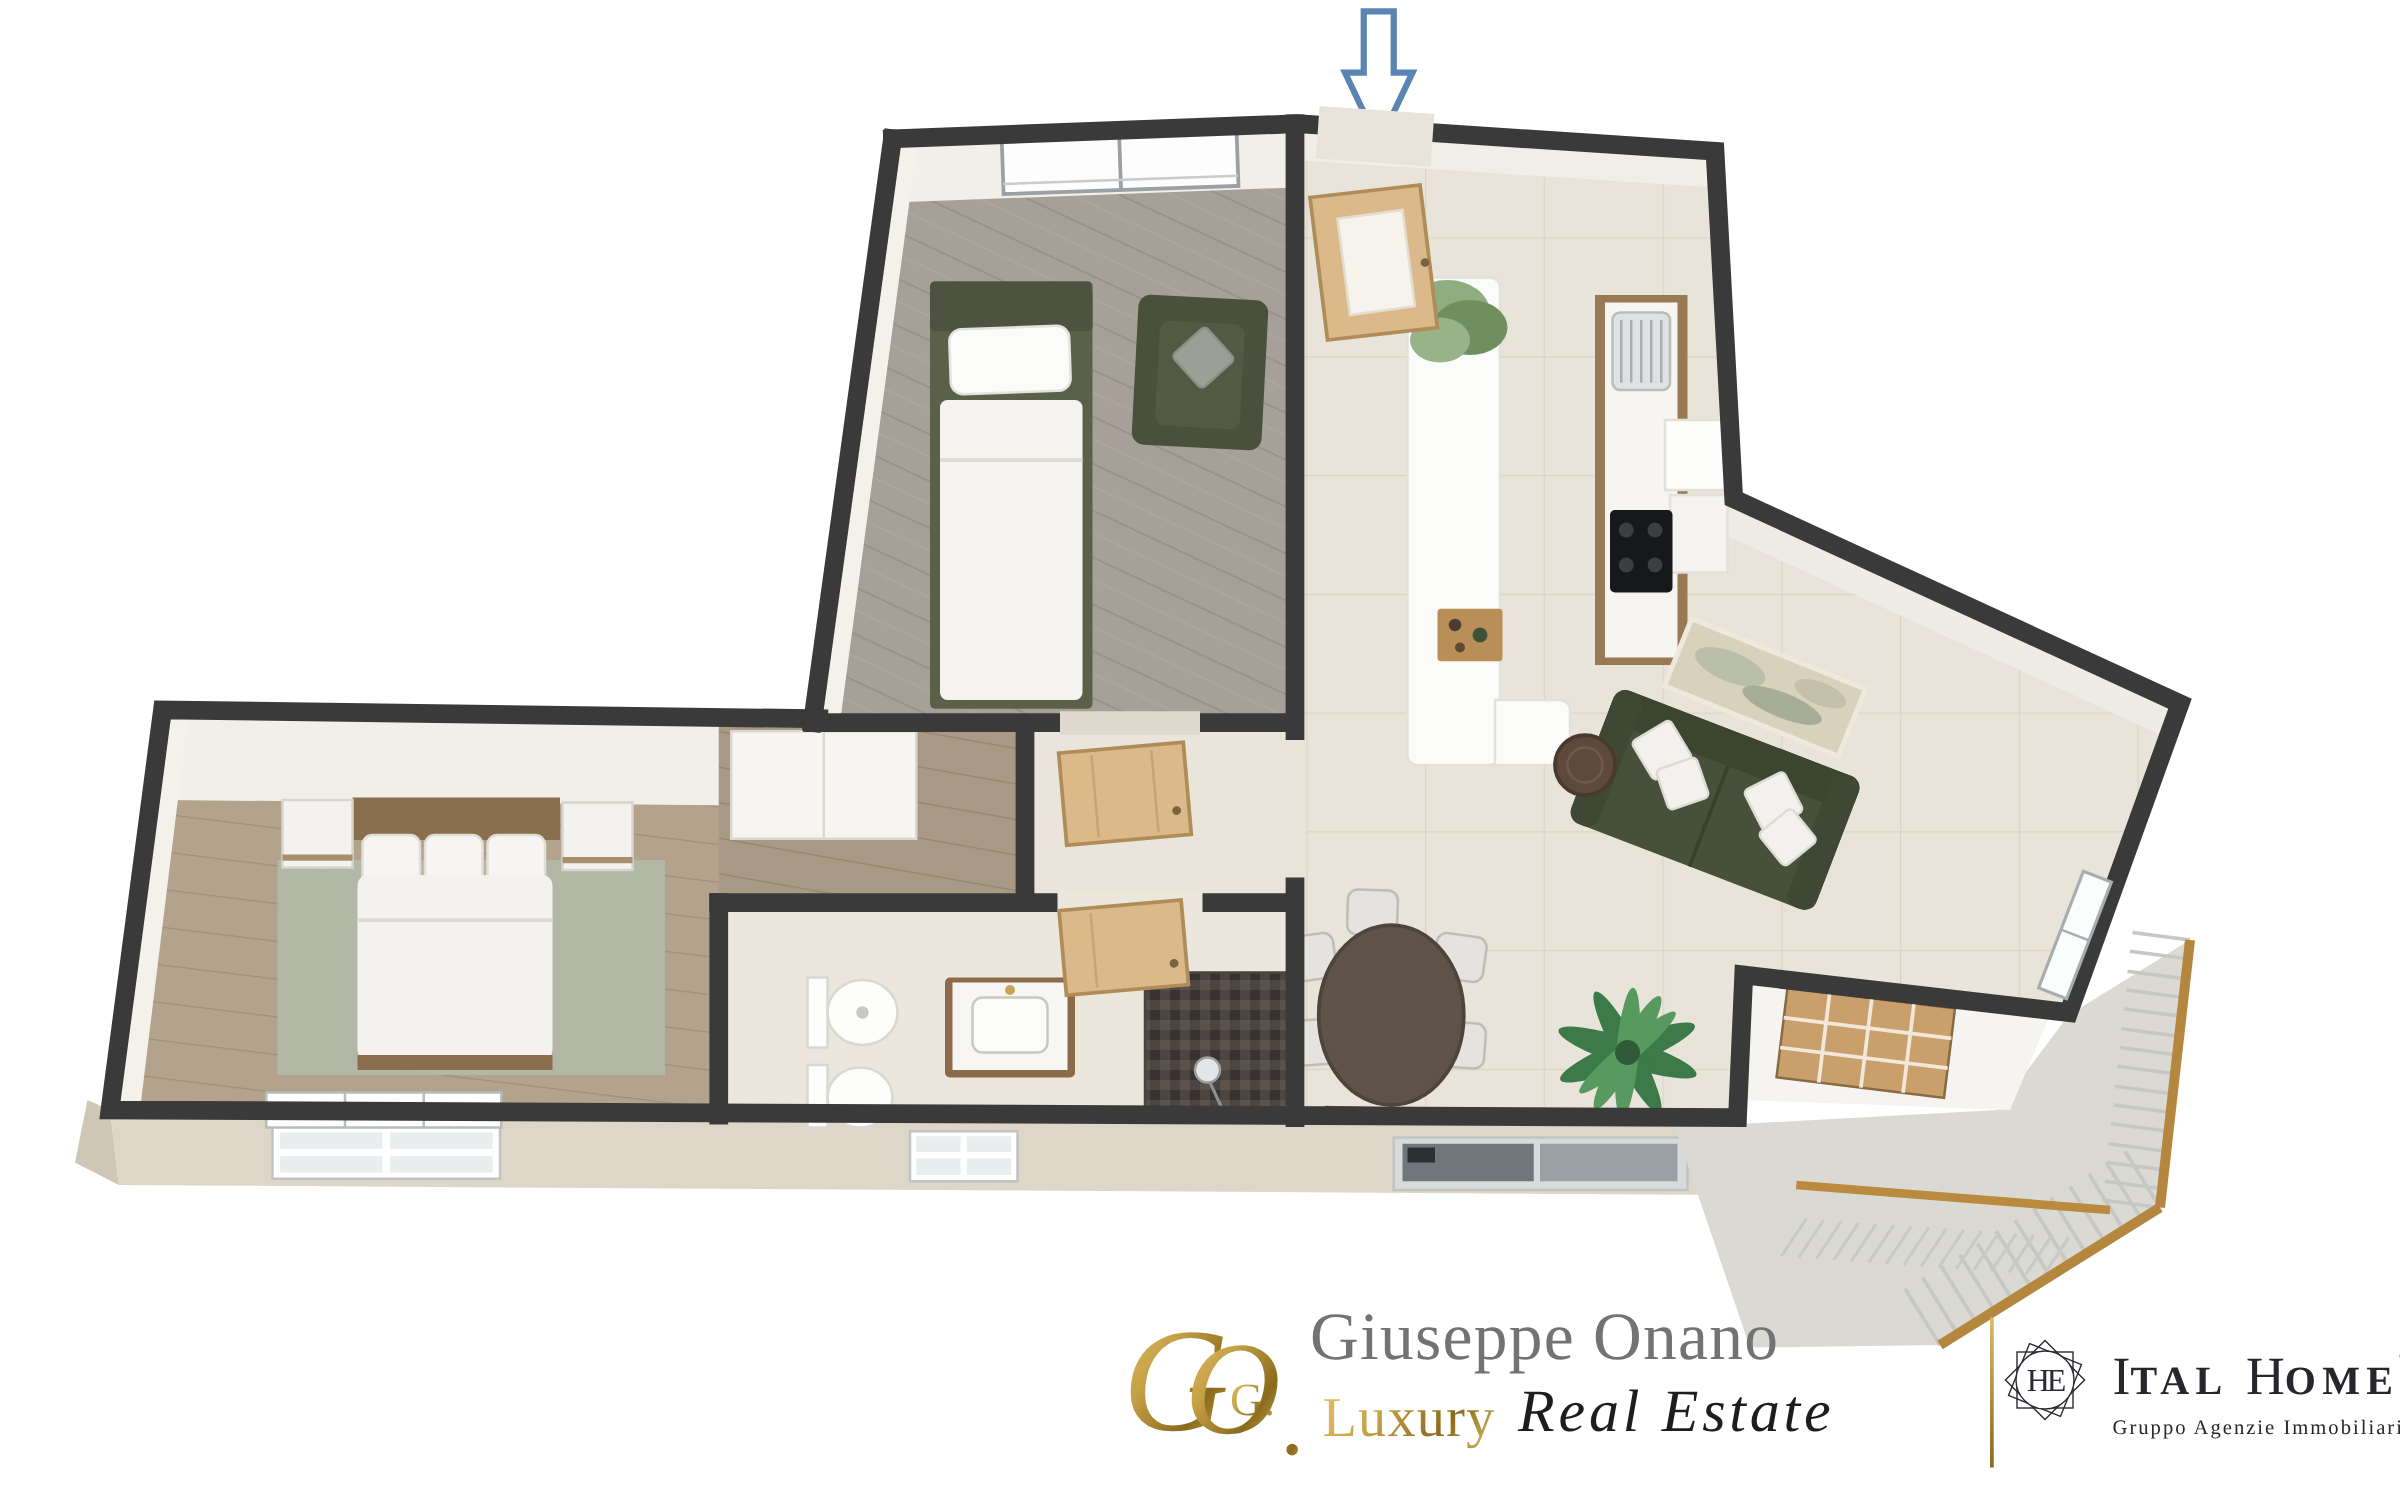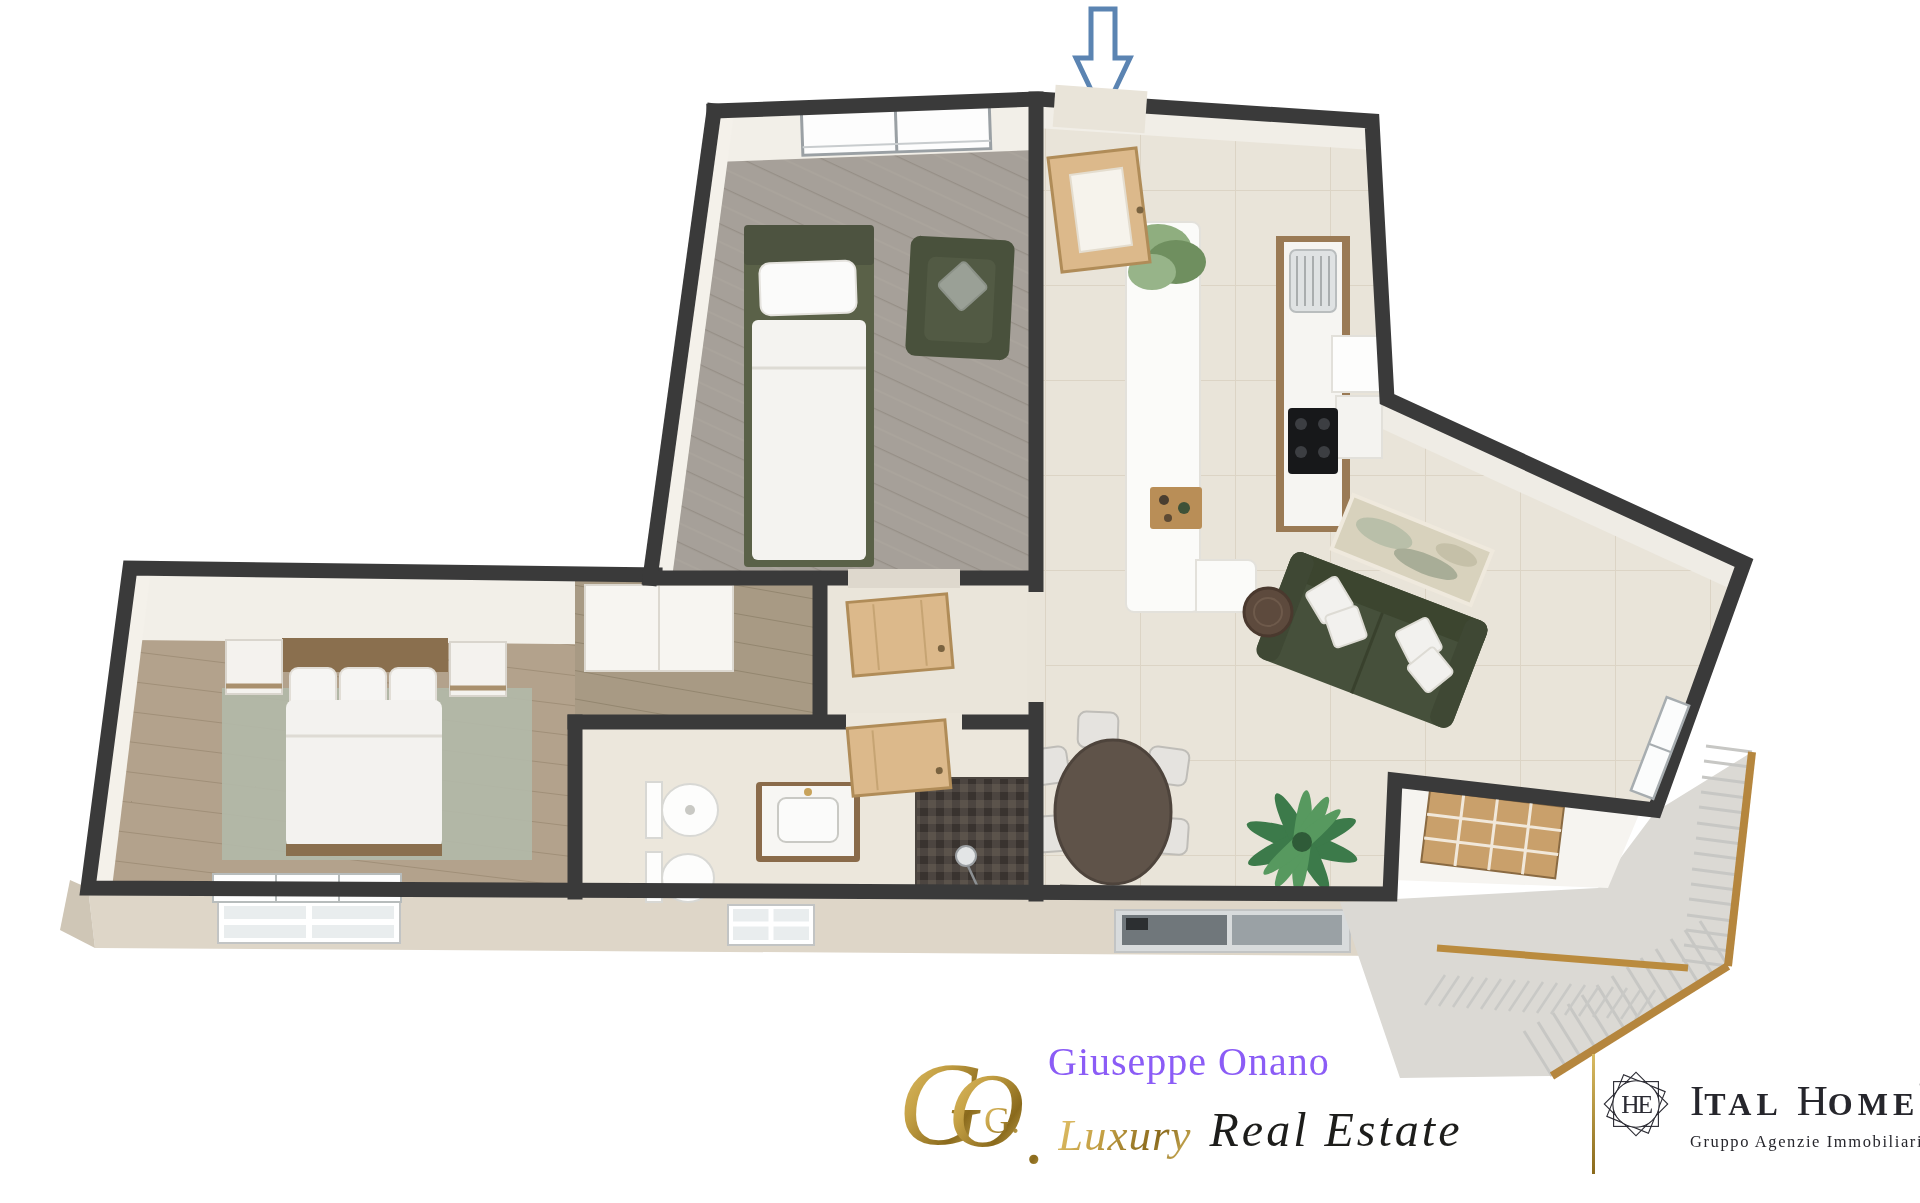--- a/index.html
+++ b/index.html
@@ -10,24 +10,24 @@
   .arrow-svg{position:absolute;left:1072px;top:6px;}
 
   
   .gold-text{background:linear-gradient(125deg,#e2c26c 0%,#c6a246 35%,#8a6a1c 70%,#d9bb63 100%);
              -webkit-background-clip:text;background-clip:text;color:transparent;}
   .monogram{position:absolute;left:898px;top:1046px;width:160px;height:150px;}
   .mg-g{position:absolute;left:0;top:0;font-size:118px;line-height:1;font-style:italic;}
   .mg-o{position:absolute;left:50px;top:12px;font-size:106px;line-height:1;font-style:italic;}
   .mg-inner{position:absolute;left:86px;top:56px;font-size:37px;line-height:1;}
   .mg-dot{position:absolute;left:126px;top:52px;font-size:78px;line-height:1;}
-  .agent-name{position:absolute;left:1048px;top:1038px;font-size:40px;color:#8b5cf6;
+  .agent-name{position:absolute;left:1048px;top:1038px;font-size:54px;color:#737373;
               letter-spacing:1px;white-space:nowrap;}
   .agent-tagline{position:absolute;left:1058px;top:1106px;white-space:nowrap;}
-  .lux{font-size:45px;font-style:italic;letter-spacing:1px;}
+  .lux{font-size:45px;letter-spacing:1px;}
   .re{font-size:48px;font-style:italic;color:#1d1d1b;margin-left:18px;letter-spacing:3px;
       position:relative;top:-4px;}
   .divider{position:absolute;left:1592px;top:1054px;width:3px;height:120px;
            background:linear-gradient(#d9bb63,#8a6a1c);}
   .emblem{position:absolute;left:1596px;top:1064px;}
   .agency-name{position:absolute;left:1690px;top:1078px;color:#26262c;white-space:nowrap;}
   .cap{font-size:43px;line-height:1;}
   .rest{font-size:32px;letter-spacing:5px;line-height:1;font-weight:bold;}
   .gap-l{margin-left:14px;}
   .reg{font-size:12px;vertical-align:26px;letter-spacing:0;}

